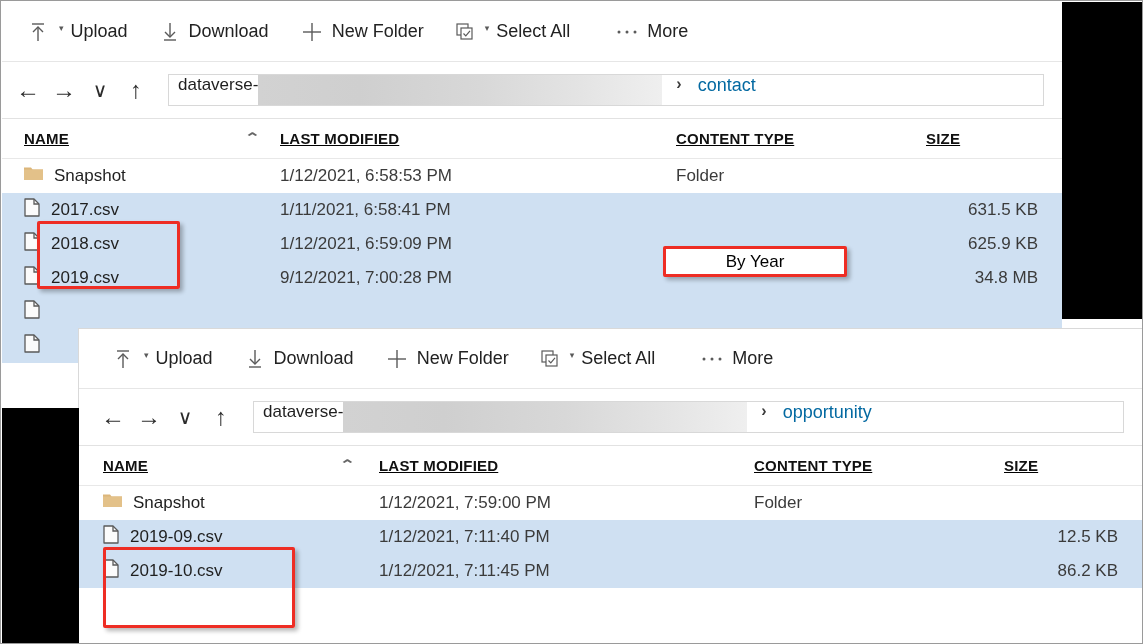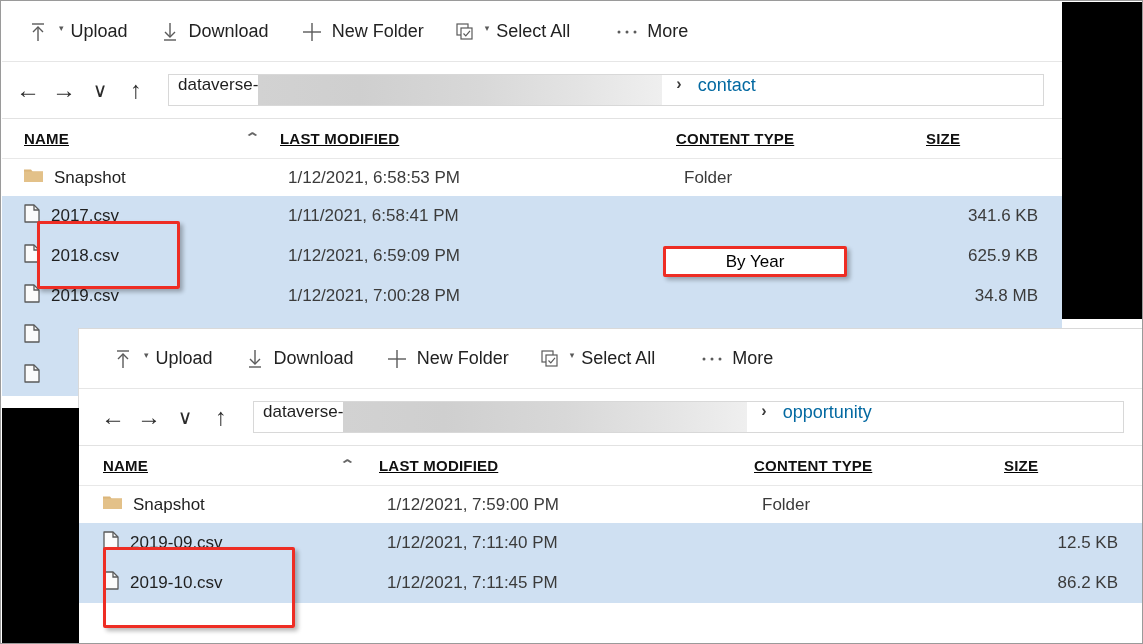--- a/index.html
+++ b/index.html
@@ -131,21 +131,21 @@
   .sortcaret{
     display:inline-block;
     color:#666;font-size:13px;
     transform:scaleX(1.5);
   }
   .row{height:34px;}
   .row.selected{background:#cfe0f2;}
   .cell{
     font-size:17px;color:#3b3b3b;
     vertical-align:middle;
-    padding:8px;
+    padding:0;
     white-space:nowrap;
   }
   .cell.name{color:#1f1f1f;}
   .cell.right{text-align:right;}
   .nameflex{display:flex;align-items:center;}
   .file-icon,.folder-icon{
     display:inline-block;margin-right:11px;flex:0 0 auto;
   }
 
   
@@ -300,21 +300,21 @@
               <svg width="16" height="19" viewBox="0 0 16 19">
                     <path d="M1 1h9l5 5v12H1z" fill="#fbfbfb" stroke="#5a5a5a" stroke-width="1.3" stroke-linejoin="round"></path>
                     <polyline points="10,1 10,6 15,6" fill="none" stroke="#5a5a5a" stroke-width="1.3"></polyline>
                   </svg>
             </span>
             <span>2017.csv</span>
           </span>
         </td>
         <td class="cell">1/11/2021, 6:58:41 PM</td>
         <td class="cell"></td>
-        <td class="cell right pad-right">341.6 KB</td>
+        <td class="cell right pad-right">631.5 KB</td>
       </tr>
 
       <tr class="row selected">
         <td class="cell name pad-left">
           <span class="nameflex">
             <span class="file-icon">
               <svg width="16" height="19" viewBox="0 0 16 19">
                     <path d="M1 1h9l5 5v12H1z" fill="#fbfbfb" stroke="#5a5a5a" stroke-width="1.3" stroke-linejoin="round"></path>
                     <polyline points="10,1 10,6 15,6" fill="none" stroke="#5a5a5a" stroke-width="1.3"></polyline>
                   </svg>
@@ -332,21 +332,21 @@
           <span class="nameflex">
             <span class="file-icon">
               <svg width="16" height="19" viewBox="0 0 16 19">
                     <path d="M1 1h9l5 5v12H1z" fill="#fbfbfb" stroke="#5a5a5a" stroke-width="1.3" stroke-linejoin="round"></path>
                     <polyline points="10,1 10,6 15,6" fill="none" stroke="#5a5a5a" stroke-width="1.3"></polyline>
                   </svg>
             </span>
             <span>2019.csv</span>
           </span>
         </td>
-        <td class="cell">1/12/2021, 7:00:28 PM</td>
+        <td class="cell">9/12/2021, 7:00:28 PM</td>
         <td class="cell"></td>
         <td class="cell right pad-right">34.8 MB</td>
       </tr>
 
       <tr class="row selected">
         <td class="cell name pad-left">
           <span class="nameflex">
             <span class="file-icon">
               <svg width="16" height="19" viewBox="0 0 16 19">
                     <path d="M1 1h9l5 5v12H1z" fill="#fbfbfb" stroke="#5a5a5a" stroke-width="1.3" stroke-linejoin="round"></path>

